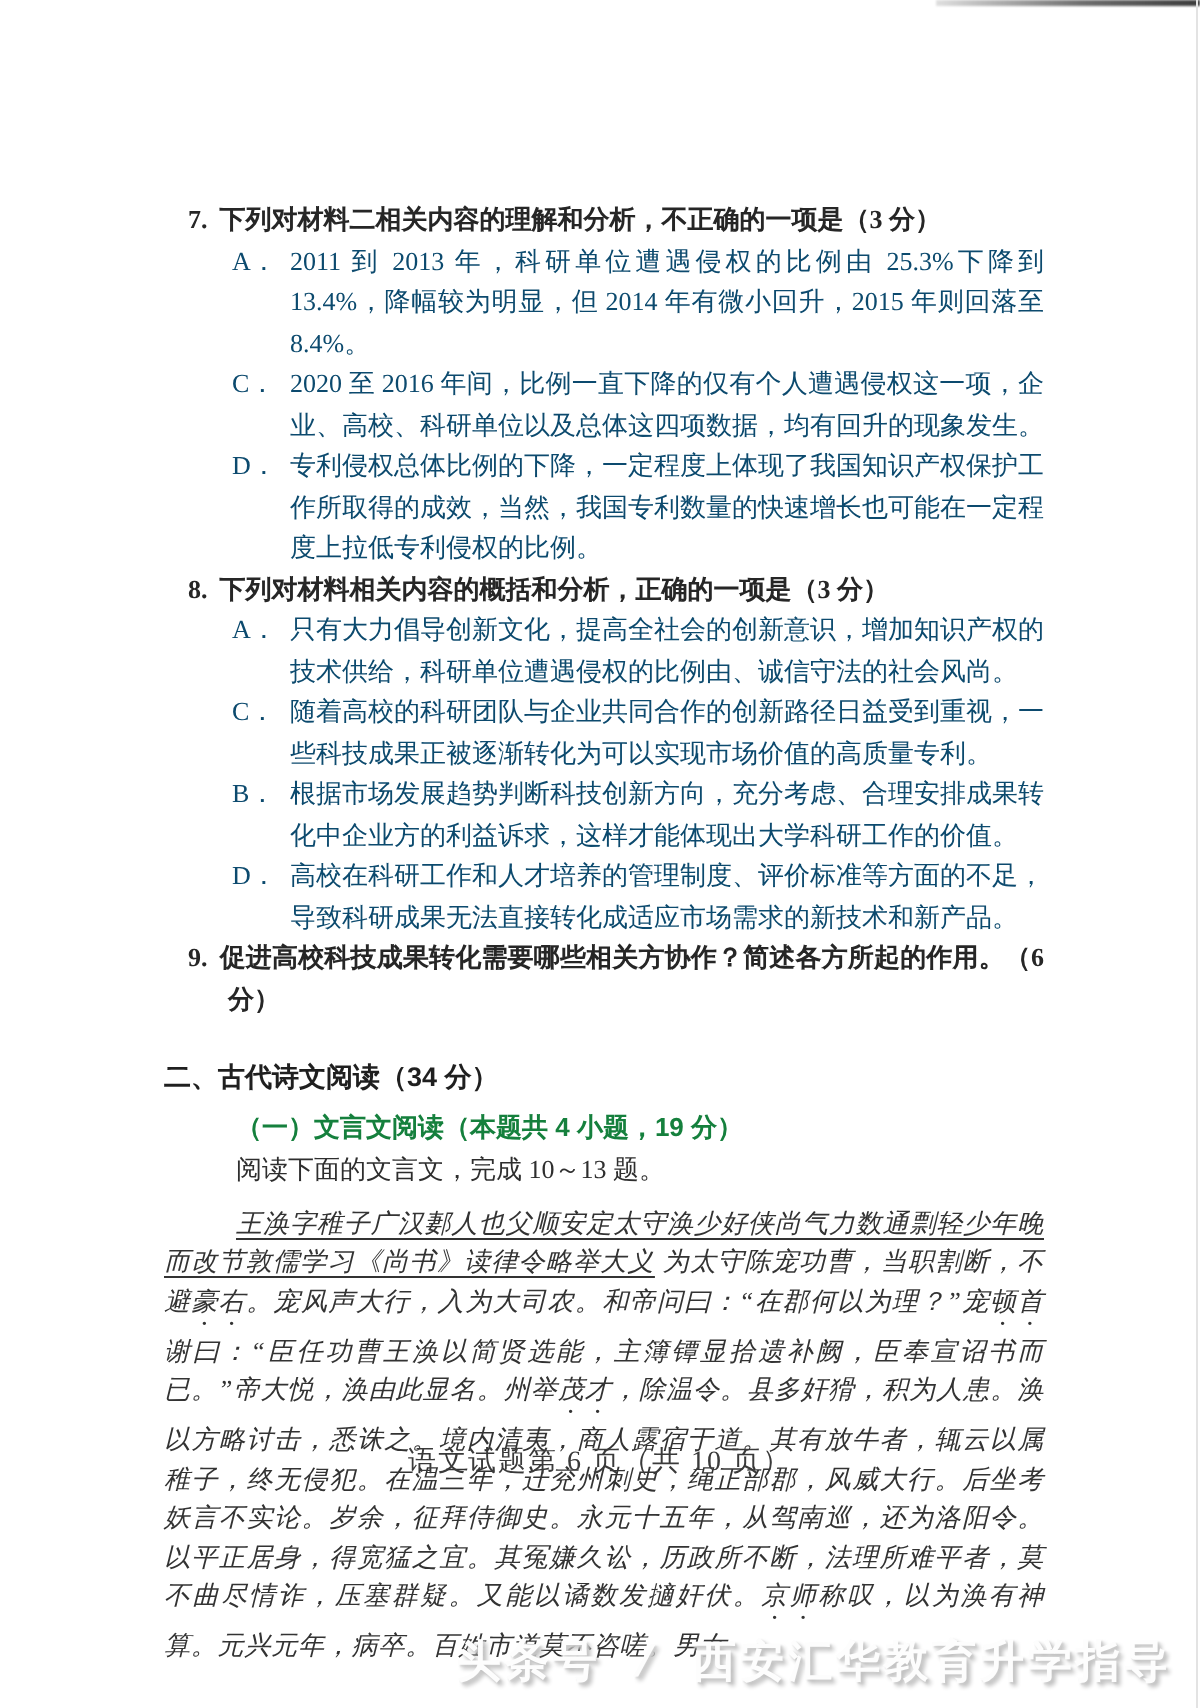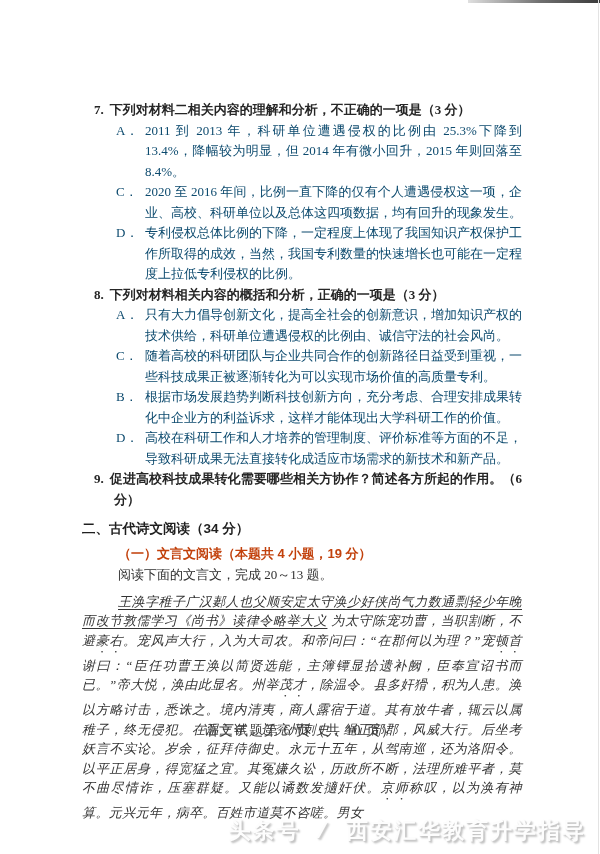--- a/index.html
+++ b/index.html
@@ -38,28 +38,28 @@
     font-weight: 700; color: #262626;
   }
   .q-num { display: inline; margin-right: 6px; }
   .option {
     margin-left: 63px;
     padding-left: 0; text-indent: -29px;
     color: #0c4a6e;
   }
   .opt-label { display: inline-block; width: 29px; text-indent: 0; }
   .section-title {
-    margin-top: 9px;
+    margin-top: 19px;
     font-weight: bold; color: #1f1f1f;
     font-family: "Liberation Sans", "DejaVu Sans", sans-serif;
     font-size: 13.5px;
   }
   .subsection-title {
     margin-top: 4px; margin-left: 36px;
-    font-weight: bold; color: #c2410c;
+    font-weight: bold; color: #15803d;
     font-family: "Liberation Sans", "DejaVu Sans", sans-serif;
     font-size: 13px;
   }
   .instruction { margin-top: 1px; margin-left: 36px; }
   .passage {
     margin-top: 6px;
     font-style: italic;
     font-size: 13px; line-height: 19.5px;
     letter-spacing: 0.4px;
     text-indent: 36px;
@@ -119,21 +119,21 @@
       <div class="option"><span class="opt-label">B．</span><span>根据市场发展趋势判断科技创新方向，充分考虑、合理安排成果转化中企业方的利益诉求，这样才能体现出大学科研工作的价值。</span></div>
       <div class="option"><span class="opt-label">D．</span><span>高校在科研工作和人才培养的管理制度、评价标准等方面的不足，导致科研成果无法直接转化成适应市场需求的新技术和新产品。</span></div>
     </div>
 
     <div class="question">
       <div class="q-head"><span class="q-num">9.</span><span>促进高校科技成果转化需要哪些相关方协作？简述各方所起的作用。（6 分）</span></div>
     </div>
 
     <div class="section-title">二、古代诗文阅读（34 分）</div>
     <div class="subsection-title">（一）文言文阅读（本题共 4 小题，19 分）</div>
-    <div class="instruction">阅读下面的文言文，完成 20～13 题。</div>
+    <div class="instruction">阅读下面的文言文，完成 10～13 题。</div>
 
     <p class="passage"><span class="u">王涣字稚子广汉郪人也父顺安定太守涣少好侠尚气力数通剽轻少年晚而改节敦儒学习《尚书》读律令略举大义</span><span> 为太守陈宠功曹，当职割断，不避</span><span class="emdot">豪右</span><span>。宠风声大行，入为大司农。和帝问曰：“在郡何以为理？”宠</span><span class="emdot">顿首</span><span>谢曰：“臣任功曹王涣以简贤选能，主簿镡显拾遗补阙，臣奉宣诏书而已。”帝大悦，涣由此显名。州举</span><span class="emdot">茂才</span><span>，除温令。县多奸猾，积为人患。涣以方略讨击，悉诛之。境内清夷，商人露宿于道。其有放牛者，辄云以属稚子，终无侵犯。在温三年，迁兖州刺史，绳正部郡，风威大行。后坐考妖言不实论。岁余，征拜侍御史。永元十五年，从驾南巡，还为洛阳令。以平正居身，得宽猛之宜。其冤嫌久讼，历政所不断，法理所难平者，莫不曲尽情诈，压塞群疑。又能以谲数发擿奸伏。</span><span class="emdot">京师</span><span>称叹，以为涣有神算。元兴元年，病卒。百姓市道莫不咨嗟。男女</span></p>
 
   </div>
 
   <div class="footer">语文试题第 6 页（共 10 页）</div>
   <div class="watermark">头条号 / 西安汇华教育升学指导</div>
 </div>
 
 </body></html>

